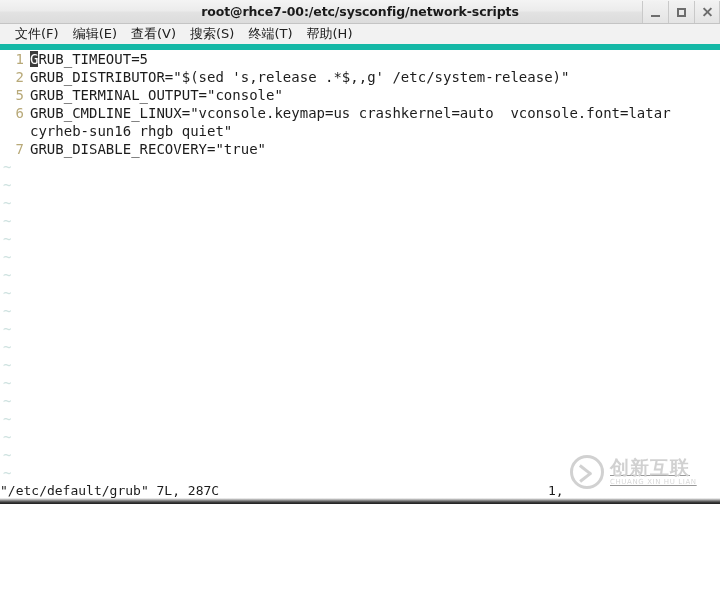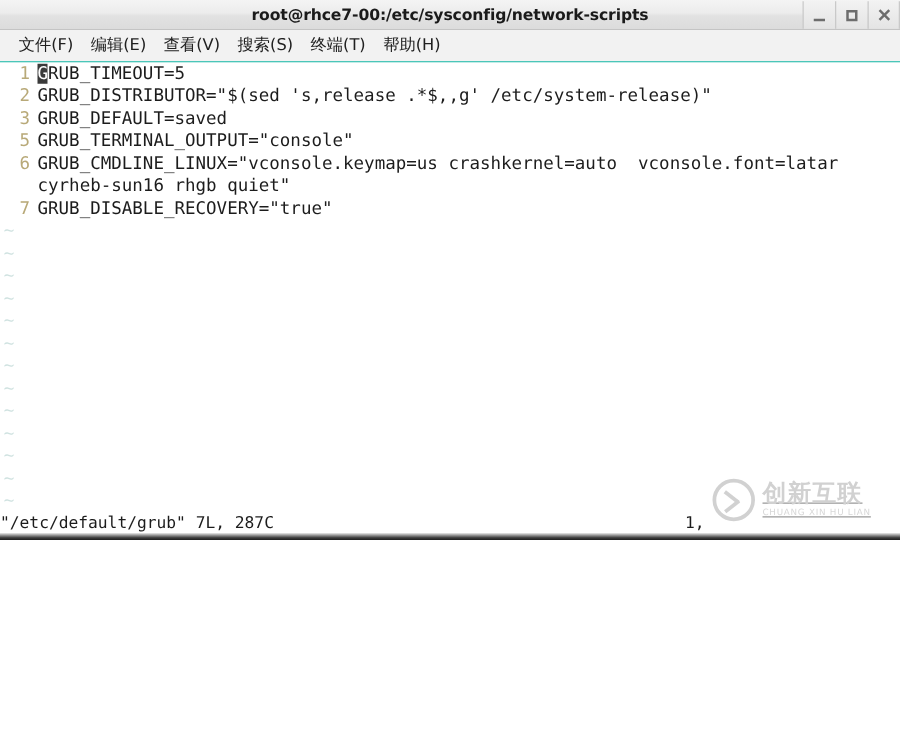--- a/index.html
+++ b/index.html
@@ -11,21 +11,21 @@
     width: 720px;
     height: 600px;
     overflow: hidden;
     font-family: "Liberation Sans", sans-serif;
     -webkit-font-smoothing: none;
   }
 
   #window {
     position: relative;
     width: 720px;
-    height: 432px;
+    height: 504px;
     background: #ffffff;
     display: flex;
     flex-direction: column;
     overflow: hidden;
   }
 
   
   #titlebar {
     position: relative;
     height: 24px;
@@ -91,21 +91,21 @@
     background: #6d6d6d;
   }
   .wc-glyph-close::before { transform: rotate(45deg); }
   .wc-glyph-close::after  { transform: rotate(-45deg); }
 
   
   #menubar {
     height: 26px;
     flex: 0 0 26px;
     background: #f2f2f2;
-    border-bottom: 1px solid #14b8a6;
+    border-bottom: 6px solid #14b8a6;
     display: flex;
     align-items: center;
     padding-left: 8px;
     box-sizing: border-box;
   }
   .menu-item {
     font-family: "DejaVu Sans", sans-serif;
     font-size: 13px;
     color: #202020;
     padding: 2px 7px 3px 7px;
@@ -284,21 +284,20 @@
     <div class="menu-item">查看(V)</div>
     <div class="menu-item">搜索(S)</div>
     <div class="menu-item">终端(T)</div>
     <div class="menu-item">帮助(H)</div>
   </div>
 
   <div id="terminal">
     <div id="code-lines">
         <div class="row"><span class="lineno">1</span><span class="cursor-cell">G</span><span class="code">RUB_TIMEOUT=5</span></div>
         <div class="row"><span class="lineno">2</span><span class="code">GRUB_DISTRIBUTOR="$(sed 's,release .*$,,g' /etc/system-release)"</span></div>
-        <div class="row"><span class="lineno">3</span><span class="code">GRUB_DEFAULT=saved</span></div>
         <div class="row"><span class="lineno">5</span><span class="code">GRUB_TERMINAL_OUTPUT="console"</span></div>
         <div class="row"><span class="lineno">6</span><span class="code">GRUB_CMDLINE_LINUX="vconsole.keymap=us crashkernel=auto  vconsole.font=latar</span></div>
         <div class="row"><span class="gutter-blank"></span><span class="code">cyrheb-sun16 rhgb quiet"</span></div>
         <div class="row"><span class="lineno">7</span><span class="code">GRUB_DISABLE_RECOVERY="true"</span></div>
       </div>
     <div id="tilde-lines">
         <div class="tilde-row"><span class="tilde">~</span></div>
         <div class="tilde-row"><span class="tilde">~</span></div>
         <div class="tilde-row"><span class="tilde">~</span></div>
         <div class="tilde-row"><span class="tilde">~</span></div>

